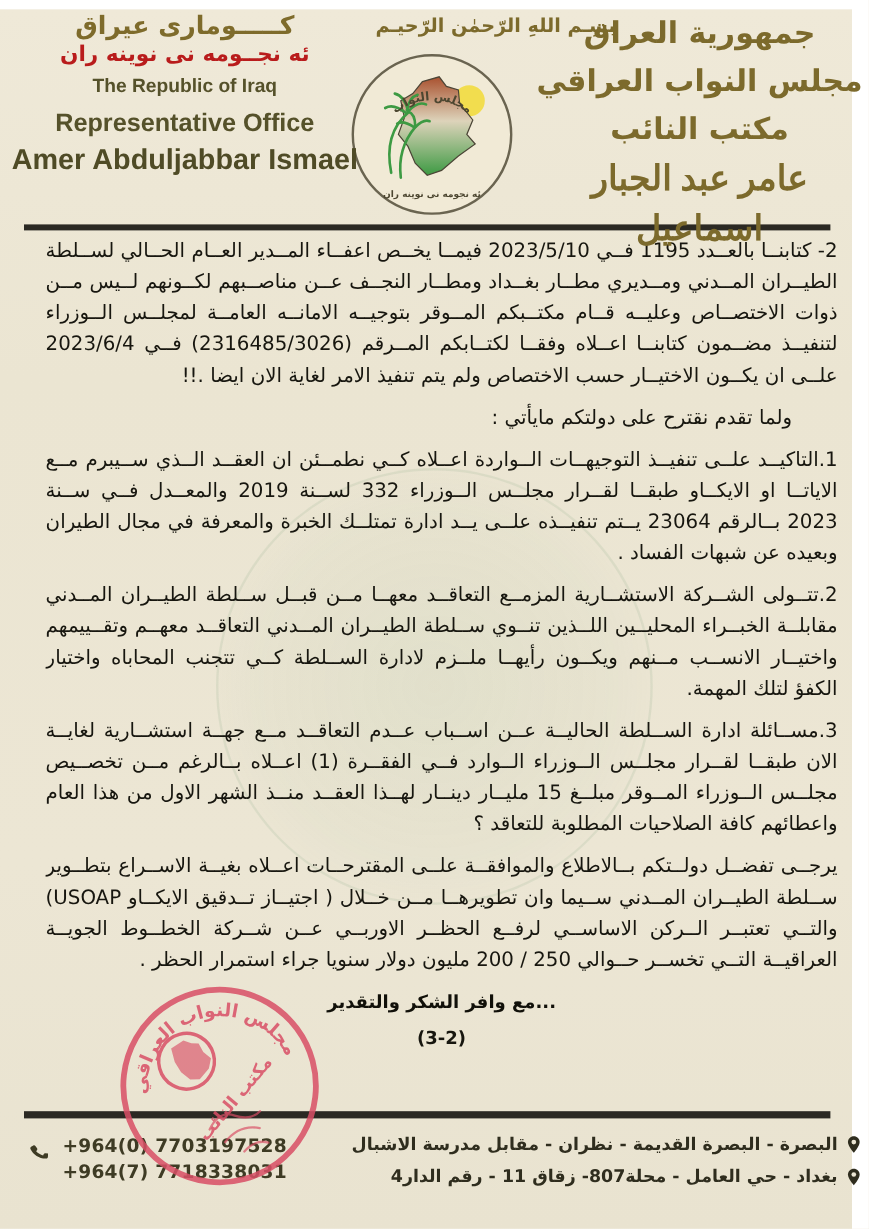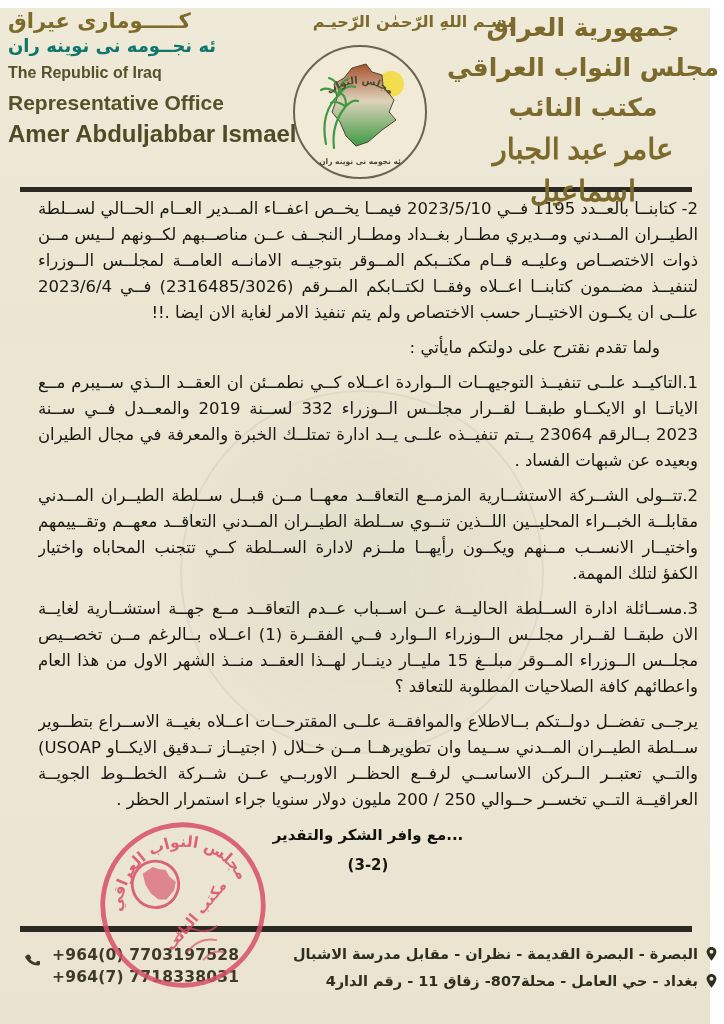--- a/index.html
+++ b/index.html
@@ -1,23 +1,23 @@
 <!DOCTYPE html>
 <html lang="ar"><head>
 <meta charset="utf-8">
 <style>
   html,body{margin:0;padding:0;}
   body{width:724px;height:1024px;position:relative;background:#ffffff;overflow:hidden;
        font-family:"DejaVu Sans",sans-serif;}
   .paper{position:absolute;left:0;top:8px;width:710px;height:1016px;background:#ece6d4;}
   .paper-texture{position:absolute;inset:0;background:linear-gradient(180deg,#efe9d8 0%,#ebe5d2 30%,#ece6d4 70%,#e9e3d0 100%);}
   
-  .hdr-left{position:absolute;left:8px;top:8px;width:292px;text-align:left;z-index:3;}
+  .hdr-left{position:absolute;left:8px;top:8px;width:292px;text-align:center;z-index:3;}
   .kur1{font-size:21px;font-weight:bold;color:#7e6b2b;line-height:26px;}
-  .kur2{font-size:18px;font-weight:bold;color:#0f766e;line-height:24px;}
+  .kur2{font-size:18px;font-weight:bold;color:#b91c1c;line-height:24px;}
   .eng{font-family:"Liberation Sans",sans-serif;font-weight:bold;color:#55512a;}
   .eng1{font-size:16px;line-height:30px;}
   .eng2{font-size:19px;line-height:28px;}
   .eng3{font-size:21px;line-height:29px;}
   .eng4{font-size:24px;line-height:33px;color:#4f4b26;}
   .bismillah{position:absolute;left:306px;top:12px;width:214px;text-align:center;
              font-size:16px;font-weight:bold;color:#7c6a2c;z-index:2;}
   .hdr-right{position:absolute;left:444px;top:8px;width:278px;text-align:center;color:#7c6a2c;z-index:3;}
   .ar1{font-size:25px;font-weight:bold;line-height:40px;}
   .ar2{font-size:25px;font-weight:bold;line-height:40px;}

